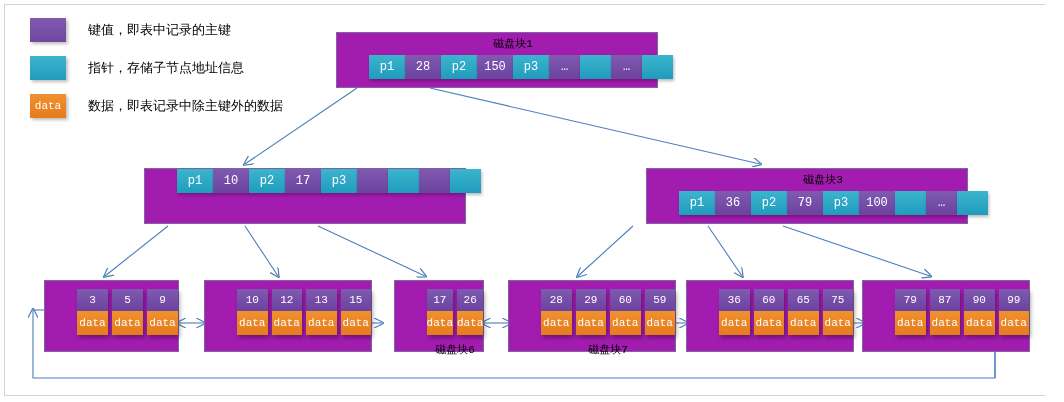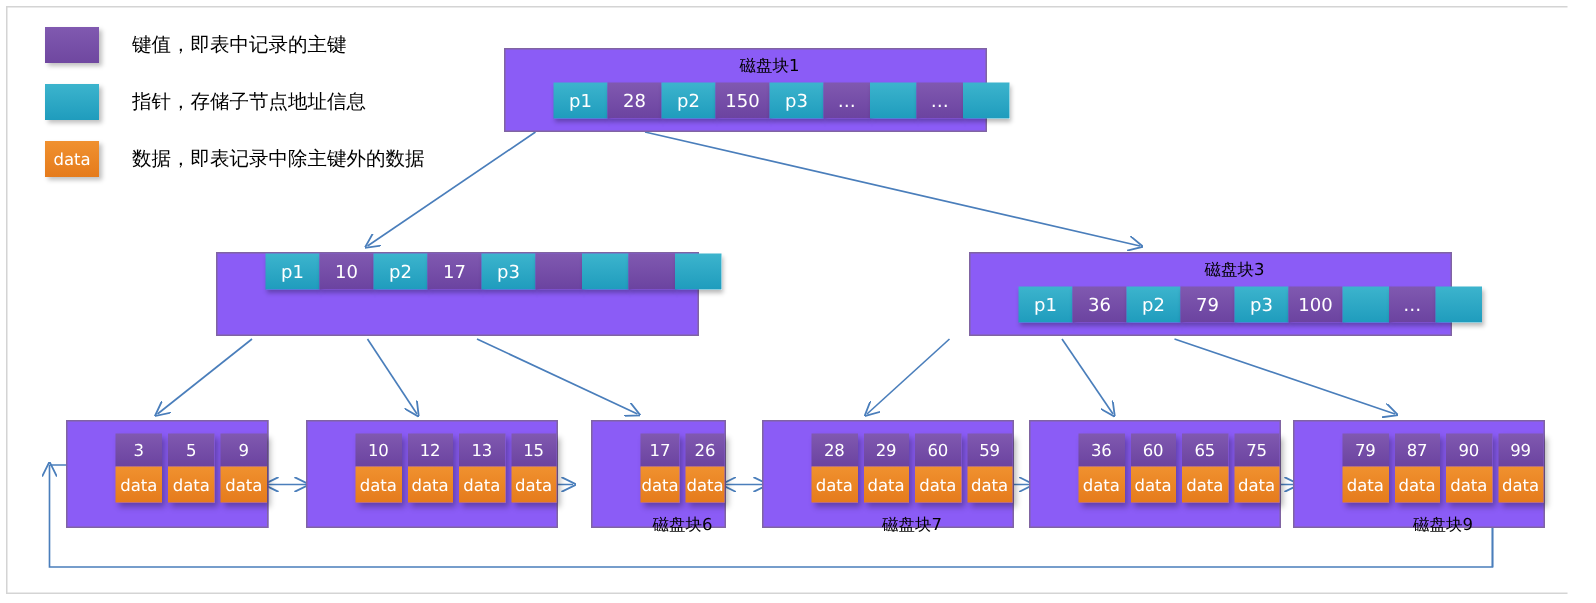--- a/index.html
+++ b/index.html
@@ -9,20 +9,21 @@
   }
   body {
     font-family: "DejaVu Sans", "Liberation Sans", sans-serif;
   }
   #canvas {
     position: relative;
     width: 1045px;
     height: 402px;
     background: #ffffff;
     overflow: hidden;
+    font-family: Liberation Mono, monospace;
   }
   
   .page-frame {
     position: absolute;
     left: 4px;
     top: 4px;
     width: 1054px;
     height: 392px;
     border: 1px solid #d4d4d4;
     box-sizing: border-box;
@@ -59,21 +60,21 @@
     margin-left: 22px;
     font-size: 13px;
     color: #000000;
     white-space: nowrap;
   }
 
   
   .node-box {
     position: absolute;
     border: 1px solid #8064a2;
-    background: #8b5cf6;
+    background: #a21caf;
     box-sizing: border-box;
     padding-left: 32px;
   }
   .node-title {
     text-align: center;
     font-size: 11px;
     color: #000000;
     line-height: 14px;
   }
   .cells {
@@ -344,16 +345,15 @@
       </div>
       <div class="entry">
         <div class="k">90</div>
         <div class="d">data</div>
       </div>
       <div class="entry">
         <div class="k">99</div>
         <div class="d">data</div>
       </div>
     </div>
-    <div class="node-title">磁盘块9</div>
   </div>
 
 </div>
 
 </body></html>

